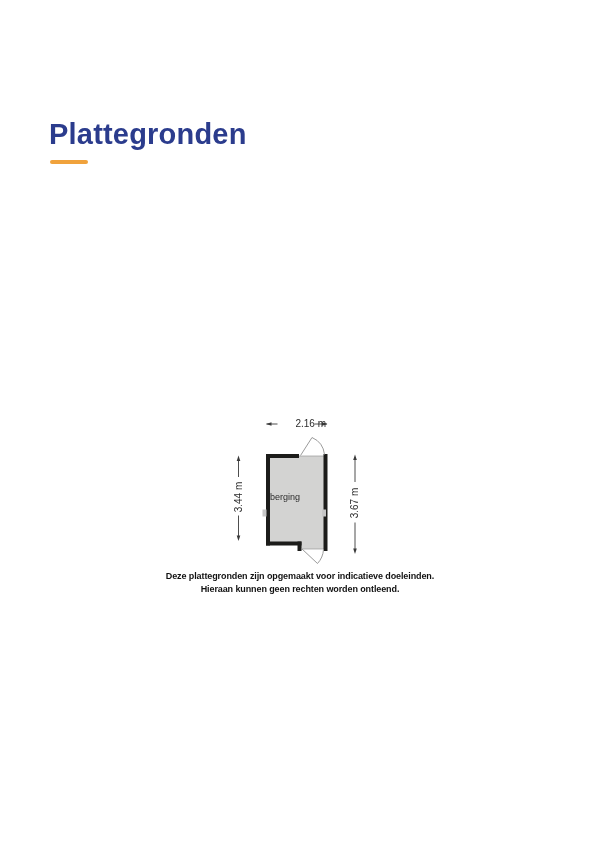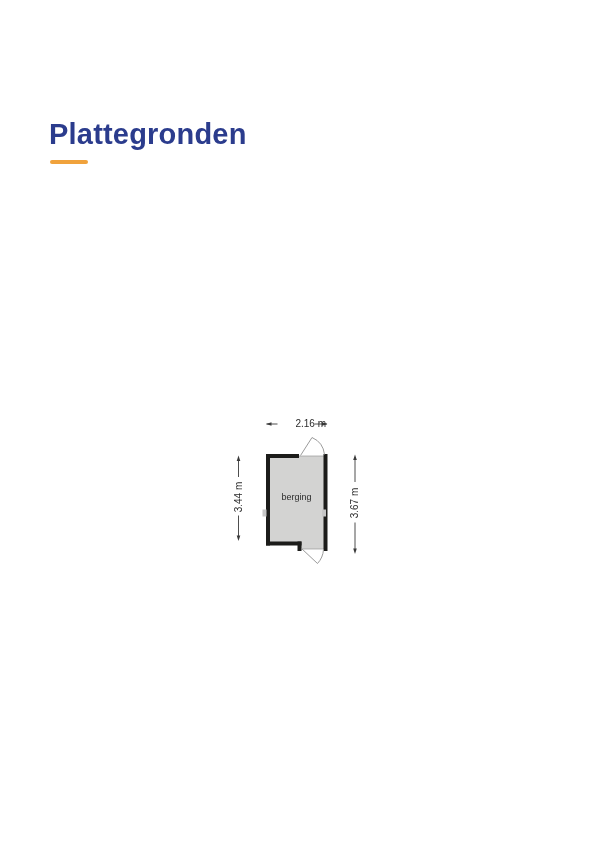--- a/index.html
+++ b/index.html
@@ -82,21 +82,21 @@
   .dim-label.vertical {
     transform: translate(-50%, -50%) rotate(-90deg);
   }
   .dim-label.v-left  { left: 238.5px; top: 496.5px; }
   .dim-label.v-right { left: 355px;   top: 502.5px; }
   .room-label {
     position: absolute;
     left: 270px;
     top: 493px;
     width: 53px;
-    text-align: center;
+    text-align: left;
     font-size: 9px;
     line-height: 9px;
     color: #2c2c2c;
   }
   
   .disclaimer {
     position: absolute;
     left: 0;
     top: 570px;
     width: 600px;
@@ -147,14 +147,18 @@
     <polygon class="dim-arrow" points="355,454.5 353.2,460 356.8,460"></polygon>
     <polygon class="dim-arrow" points="355,554 353.2,548.5 356.8,548.5"></polygon>
   </svg>
 
   <span class="dim-label horizontal">2.16 m</span>
   <span class="dim-label vertical v-left">3.44 m</span>
   <span class="dim-label vertical v-right">3.67 m</span>
 
   <span class="room-label">berging</span>
 
+  <div class="disclaimer">
+    <p>Deze plattegronden zijn opgemaakt voor indicatieve doeleinden.</p>
+    <p>Hieraan kunnen geen rechten worden ontleend.</p>
+  </div>
 
 </div>
 
 </body></html>

